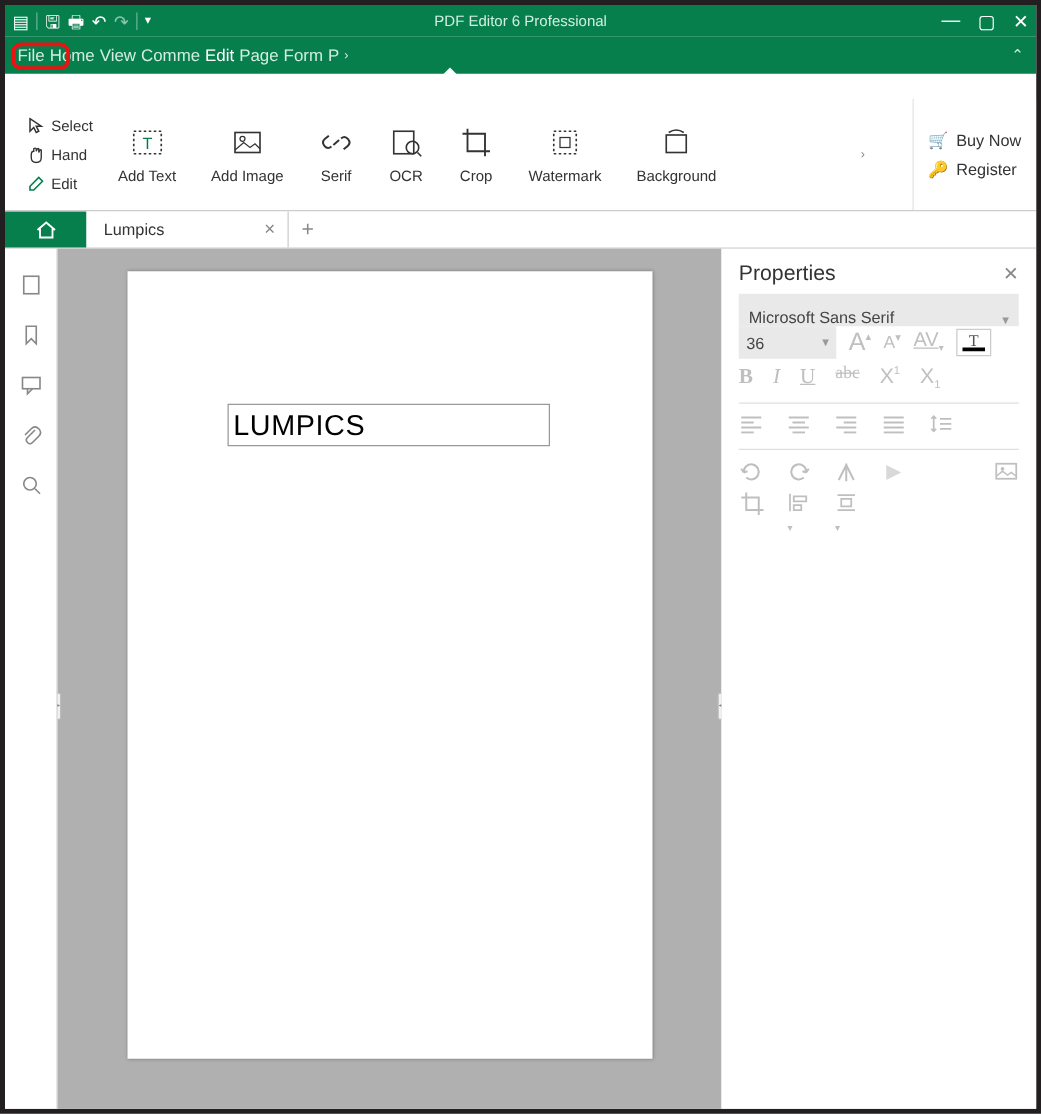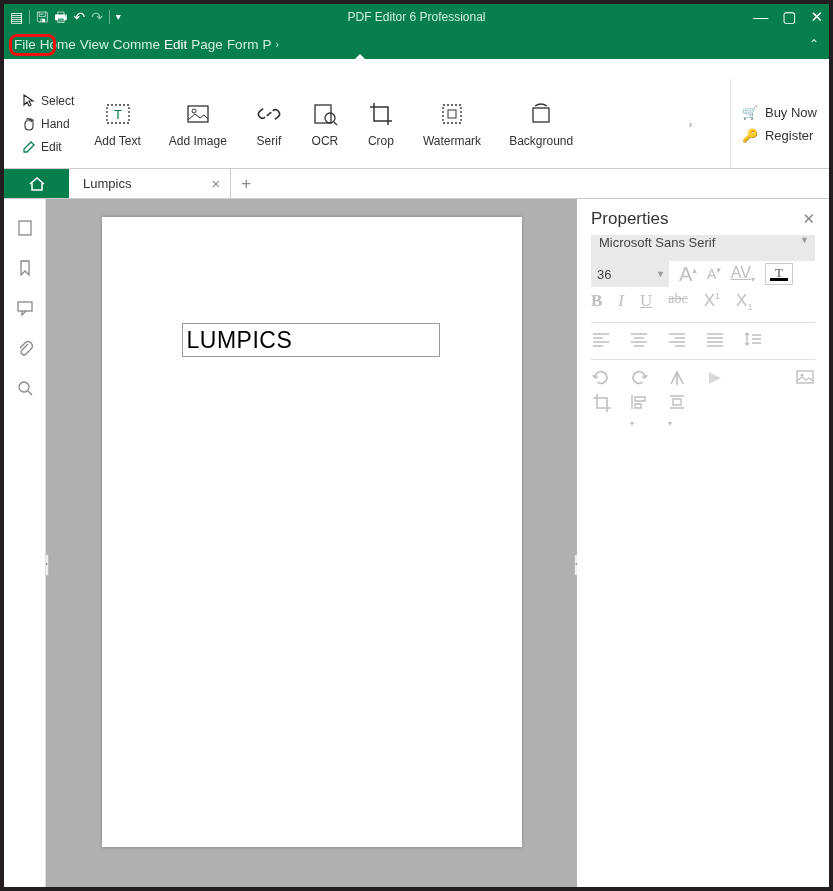--- a/index.html
+++ b/index.html
@@ -38,21 +38,21 @@
 .siderail .ic { width:18px; height:18px; color:#888; cursor:pointer; }
 .canvas-wrap { flex:1; background:#b0b0b0; display:flex; justify-content:center; padding:18px 12px; overflow:hidden; position:relative; }
 .page { width:420px; height:630px; background:#fff; box-shadow:0 0 3px rgba(0,0,0,.3); position:relative; }
 .textbox { position:absolute; left:80px; top:106px; width:258px; height:34px; border:1px solid #999; display:flex; align-items:center; padding-left:4px; font-family:Arial,sans-serif; font-size:23px; letter-spacing:0.5px; color:#000; }
 .splitter { position:absolute; left:50%; top:50%; width:6px; height:22px; background:#f0f0f0; border:1px solid #bbb; border-radius:2px; font-size:8px; line-height:18px; text-align:center; color:#777; cursor:pointer; }
 .splitter.l { left:-3px; }
 .splitter.r { right:-3px; left:auto; }
 .props { width:252px; background:#fff; padding:10px 14px; display:flex; flex-direction:column; }
 .props-hd { display:flex; justify-content:space-between; align-items:center; font-size:17px; color:#333; margin-bottom:6px; }
 .props-hd .cls { color:#888; cursor:pointer; font-size:15px; }
-.fontsel { height:26px; background:#e9e9e9; display:flex; align-items:flex-start; padding:0 8px; font-size:13px; color:#444; position:relative; }
+.fontsel { height:26px; background:#e9e9e9; display:flex; align-items:flex-end; padding:0 8px; font-size:13px; color:#444; position:relative; }
 .fontsel .dd { position:absolute; right:6px; color:#999; font-size:9px; }
 .frow { display:flex; align-items:center; gap:10px; }
 .sizesel { width:78px; height:26px; background:#e9e9e9; display:flex; align-items:center; padding:0 6px; font-size:13px; color:#444; position:relative; }
 .sizesel .dd { position:absolute; right:4px; color:#999; font-size:9px; }
 .fbtn { color:#bfbfbf; font-size:16px; cursor:pointer; font-family:"Times New Roman",serif; position:relative; }
 .fbtn.big { font-size:20px; }
 .fbtn.sm { font-size:14px; }
 .fbtn sup { font-size:9px; vertical-align:super; }
 .fcolor { width:28px; height:22px; border:1px solid #ccc; display:flex; flex-direction:column; align-items:center; justify-content:center; }
 .fcolor .t { font-family:serif; font-size:13px; color:#555; line-height:11px; }

